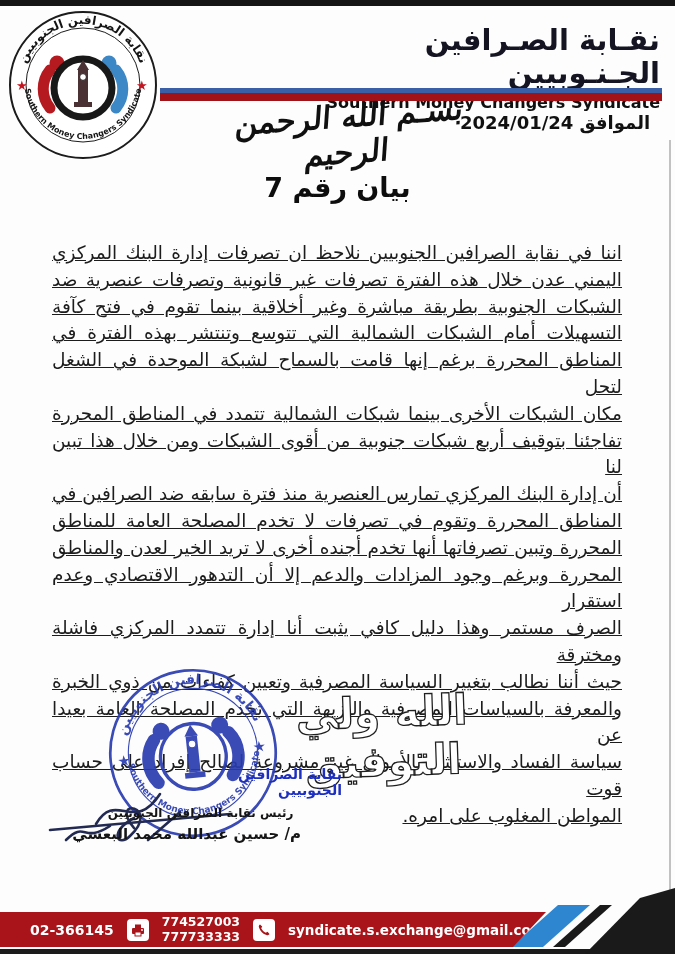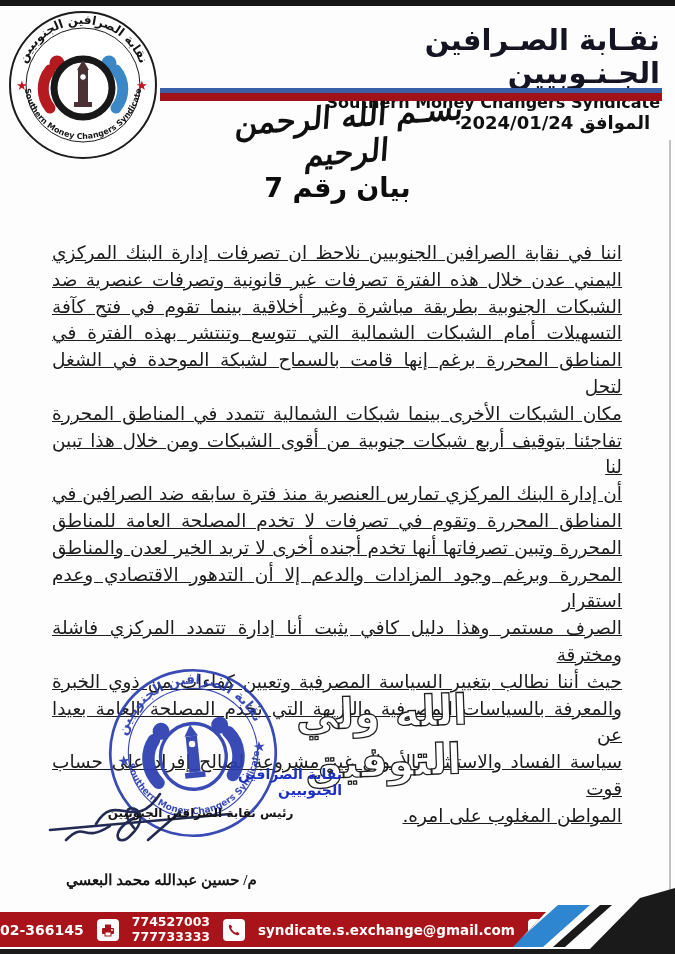--- a/index.html
+++ b/index.html
@@ -37,27 +37,27 @@
   
   .calligraphy{left:285px;top:688px;width:195px;font-size:42px;font-weight:bold;direction:rtl;
                text-align:center;color:#ffffff;-webkit-text-stroke:1.3px #1f1f1f;
                letter-spacing:-2px;transform:rotate(-2deg);}
   .stamp-wrap{left:108px;top:668px;width:170px;height:170px;transform:rotate(-6deg);opacity:.92;}
   .org-blue{left:182px;top:766px;width:160px;font-size:14px;font-weight:bold;color:#1d2fc0;
             direction:rtl;text-align:right;z-index:5;}
   .sig-svg{left:38px;top:778px;width:205px;height:75px;z-index:6;}
   .sig-title{left:88px;top:806px;width:225px;font-size:12px;font-weight:bold;color:#151515;
              direction:rtl;text-align:center;z-index:7;}
-  .sig-name{left:66px;top:871px;width:235px;font-size:15px;font-weight:bold;color:#151515;
-            direction:rtl;text-align:left;z-index:7;font-family:Liberation Serif, serif;}
+  .sig-name{left:66px;top:825px;width:235px;font-size:15px;font-weight:bold;color:#151515;
+            direction:rtl;text-align:right;z-index:7;}
 
   
   .footer-bar{left:0;top:912px;width:546px;height:35px;background:#a81419;
               clip-path:polygon(0 0,100% 0,calc(100% - 33px) 100%,0 100%);
-              display:flex;align-items:center;gap:13px;box-sizing:border-box;
+              display:flex;align-items:center;gap:13px;padding-left:30px;box-sizing:border-box;
               color:#fff;z-index:3;}
   .f-txt{font-size:14px;font-weight:bold;white-space:nowrap;}
   .f-mob{font-size:12.5px;font-weight:bold;line-height:1.15;text-align:center;}
   .f-loc{font-size:13px;font-weight:bold;direction:rtl;white-space:nowrap;}
   .icon-box{width:22px;height:22px;background:#fff;border-radius:4px;display:flex;
             align-items:center;justify-content:center;flex:0 0 auto;}
   .icon-box svg{display:block;}
   .corner-deco{left:480px;top:880px;width:195px;height:74px;z-index:2;}
 </style>
 </head>

